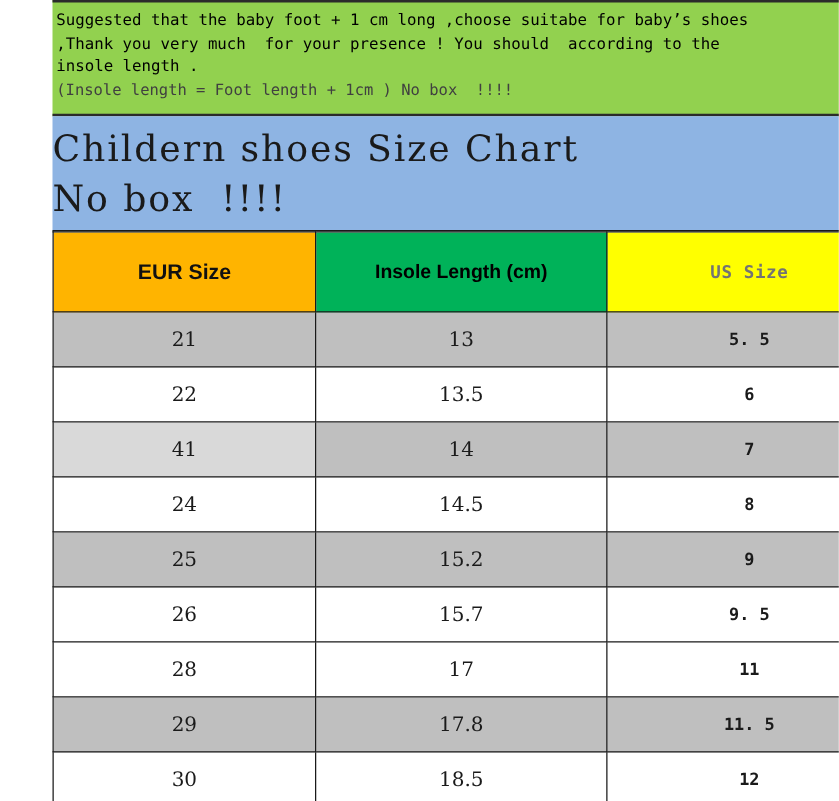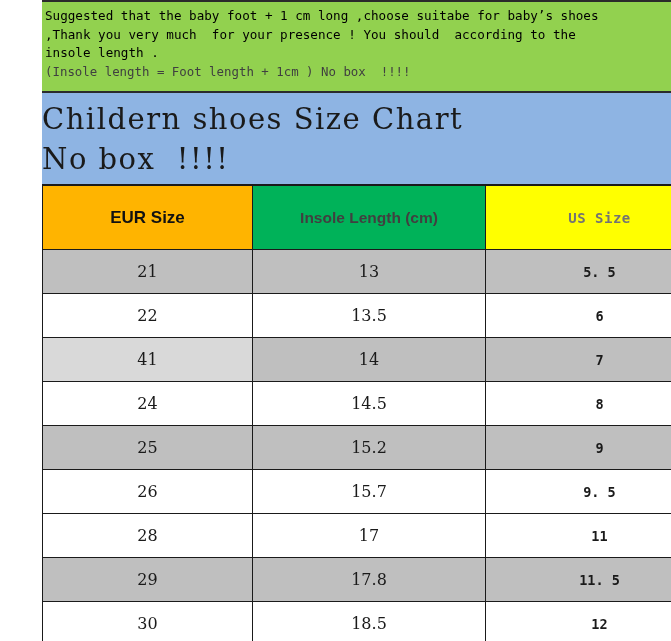--- a/index.html
+++ b/index.html
@@ -93,21 +93,21 @@
     font-family: "Liberation Sans", sans-serif;
     font-weight: bold;
     font-size: 17px;
     color: #111111;
   }
   th.hdr-insole {
     background: #00b259;
     font-family: "Liberation Sans", sans-serif;
     font-weight: bold;
     font-size: 15.5px;
-    color: #404040;
+    color: #000000;
   }
   th.hdr-us {
     background: #ffff00;
     font-family: "DejaVu Sans Mono", "Liberation Mono", monospace;
     font-weight: bold;
     font-size: 14px;
     color: #737373;
     letter-spacing: 0.5px;
   }
 

